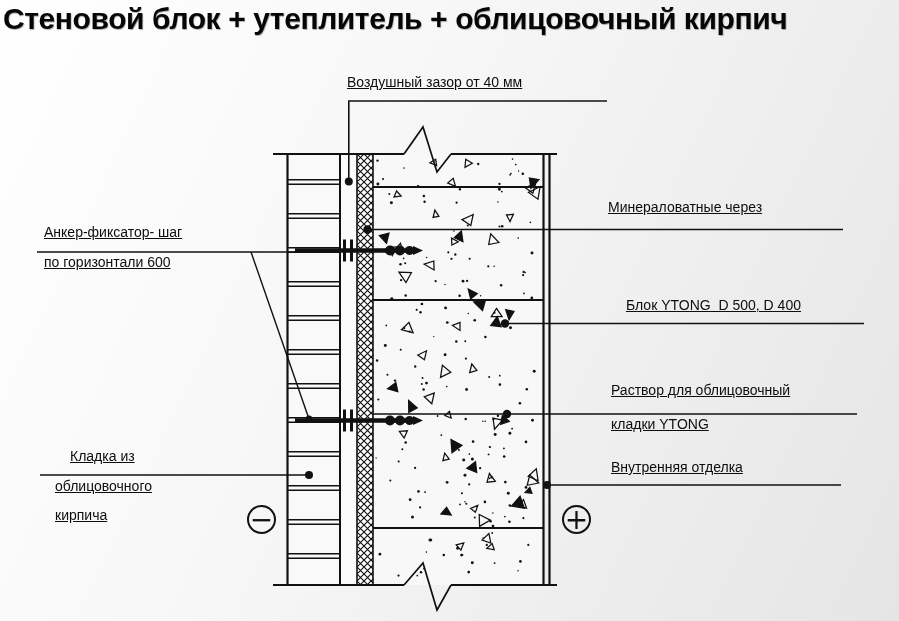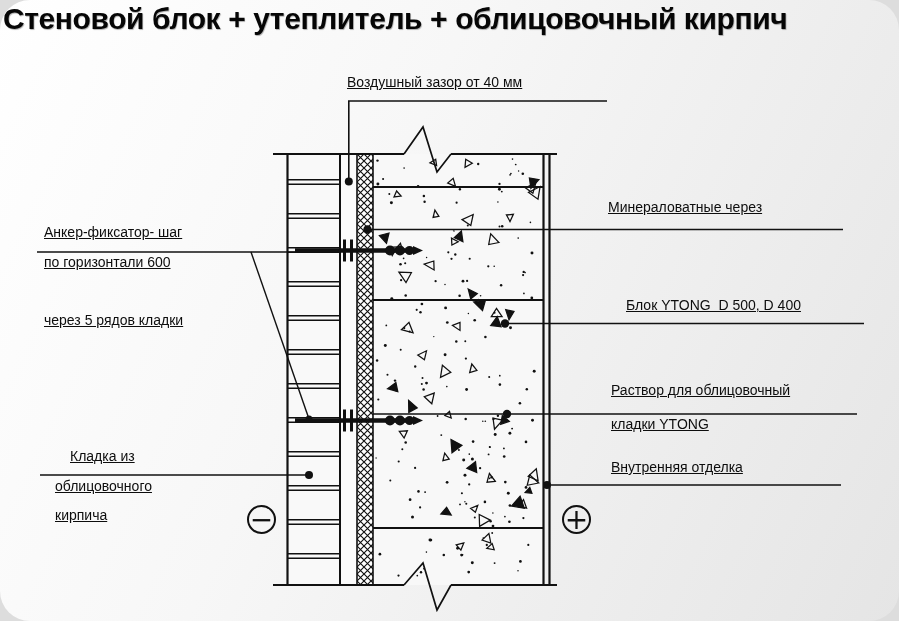--- a/index.html
+++ b/index.html
@@ -1,19 +1,19 @@
 <!DOCTYPE html>
 <html><head>
 <meta charset="utf-8">
 <style>
   html,body{margin:0;padding:0;background:#ddd;}
   .stage{
     position:relative;width:899px;height:621px;overflow:hidden;
     background:linear-gradient(115deg,#ffffff 0%,#f7f7f7 40%,#eeeeee 70%,#e5e5e5 100%);
-    font-family:"Liberation Sans","DejaVu Sans",sans-serif;color:#0d0d0d;border-radius:30px;
+    font-family:"Liberation Sans","DejaVu Sans",sans-serif;color:#0d0d0d;
   }
   .stage svg{position:absolute;left:0;top:0;}
   h1.title{
     position:absolute;left:3px;top:2px;margin:0;
     font-size:30px;font-weight:bold;letter-spacing:-0.4px;color:#060606;
     white-space:pre;text-shadow:0.7px 0.9px 0.8px rgba(0,0,0,0.30);
   }
   .lbl{position:absolute;font-size:14px;line-height:1.1;white-space:pre;color:#0d0d0d;text-decoration:underline;}
   .terminal{
     position:absolute;box-sizing:border-box;width:29px;height:29px;
@@ -386,21 +386,20 @@
 
   <div class="lbl" style="left:347px;top:75px;">Воздушный зазор от 40 мм</div>
   <div class="lbl" style="left:608px;top:200px;">Минераловатные через</div>
   <div class="lbl" style="left:626px;top:298px;">Блок YTONG  D 500, D 400</div>
   <div class="lbl" style="left:611px;top:383px;">Раствор для облицовочный</div>
   <div class="lbl" style="left:611px;top:417px;text-align:right;">кладки YTONG</div>
   <div class="lbl" style="left:44px;top:225px;">Анкер-фиксатор- шаг</div>
 
   <div class="lbl" style="left:611px;top:460px;">Внутренняя отделка</div>
   <div class="lbl" style="left:44px;top:255px;">по горизонтали 600</div>
-  <div class="lbl" style="left:44px;top:313px;">через 5 рядов кладки</div>
 
   <div class="lbl" style="left:70px;top:449px;">Кладка из</div>
   <div class="lbl" style="left:55px;top:479px;text-align:center;">облицовочного</div>
   <div class="lbl" style="left:55px;top:508px;">кирпича</div>
 
   <div class="terminal" style="left:247px;top:505px;">−</div>
   <div class="terminal" style="left:562px;top:505px;">+</div>
 
 </div>
 

